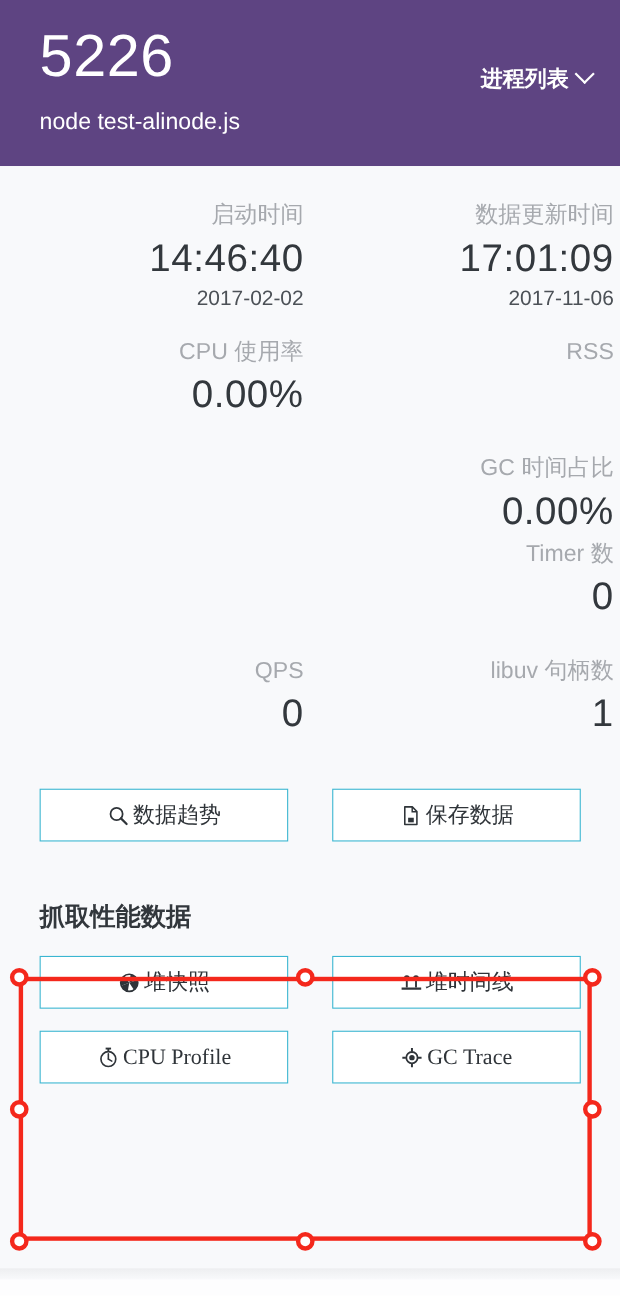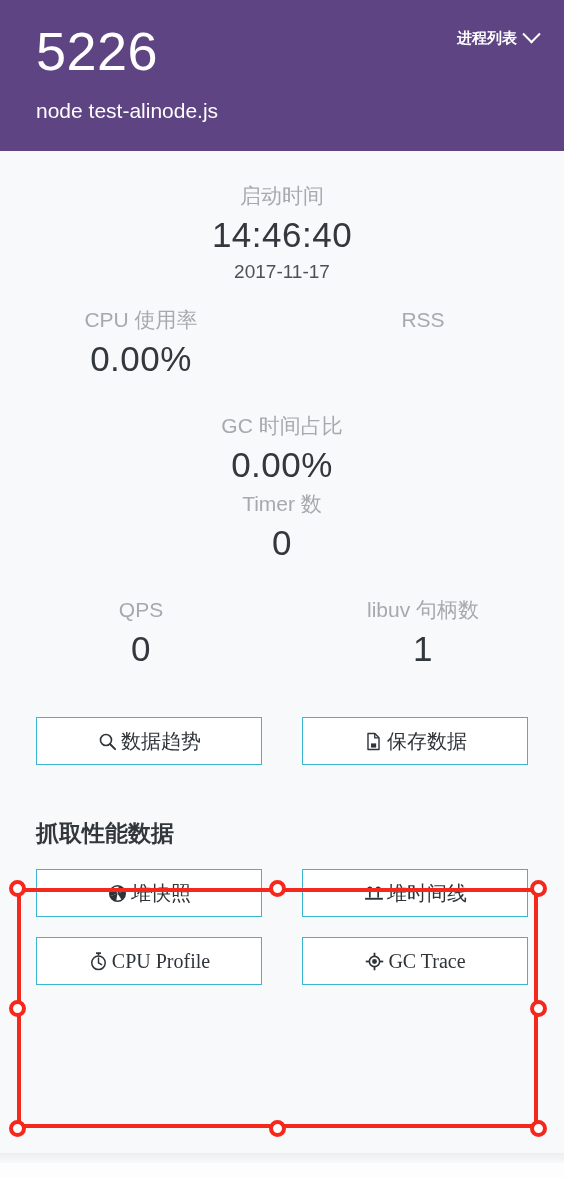--- a/index.html
+++ b/index.html
@@ -36,26 +36,26 @@
   .proc-name {
     margin-top: 14px;
     font-size: 21px;
     line-height: 26px;
     color: #ffffff;
     font-weight: 400;
   }
   .proc-list-btn {
     position: absolute;
     right: 26px;
-    top: 29px;
+    top: 58px;
     display: flex;
     align-items: center;
     gap: 8px;
     color: #ffffff;
-    font-size: 15px;
+    font-size: 20px;
     font-weight: 700;
     cursor: pointer;
   }
   .chev {
     display: inline-block;
     width: 13px;
     height: 13px;
     border-right: 2.4px solid #ffffff;
     border-bottom: 2.4px solid #ffffff;
     transform: rotate(45deg) translate(-3px, -3px);
@@ -69,21 +69,21 @@
     padding-bottom: 14px;
     min-height: 1012px;
   }
 
   .metrics { width: 100%; }
   .metric-row {
     display: flex;
   }
   .metric {
     flex: 1 1 50%;
-    text-align: center;
+    text-align: right;
     padding: 0 6px;
   }
   .m-label {
     font-size: 21px;
     line-height: 30px;
     color: #a6a9ae;
     font-weight: 400;
   }
   .m-value {
     font-size: 35px;
@@ -206,21 +206,26 @@
   </div>
 
   <div class="card">
 
     <div class="metrics">
 
       <div class="metric-row">
         <div class="metric">
           <div class="m-label">启动时间</div>
           <div class="m-value">14:46:40</div>
-          <div class="m-sub">2017-11-17</div>
+          <div class="m-sub">2017-02-02</div>
+        </div>
+        <div class="metric">
+          <div class="m-label">数据更新时间</div>
+          <div class="m-value">17:01:09</div>
+          <div class="m-sub">2017-11-06</div>
         </div>
       </div>
 
       <div class="metric-row row-gap-a">
         <div class="metric">
           <div class="m-label">CPU 使用率</div>
           <div class="m-value">0.00%</div>
         </div>
         <div class="metric">
           <div class="m-label">RSS</div>

